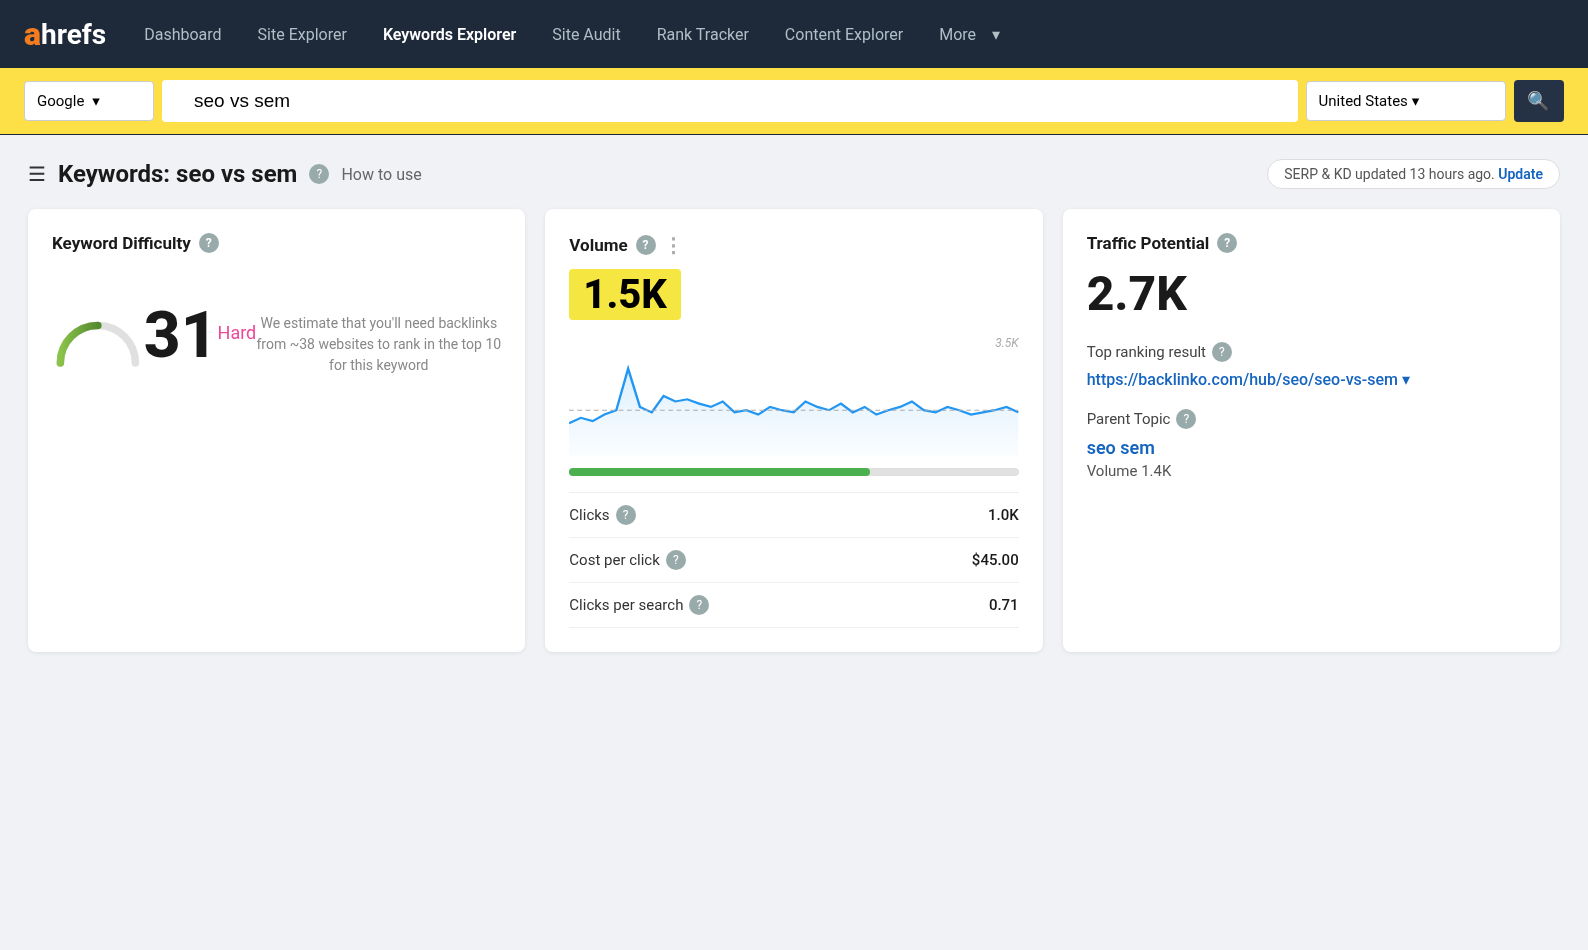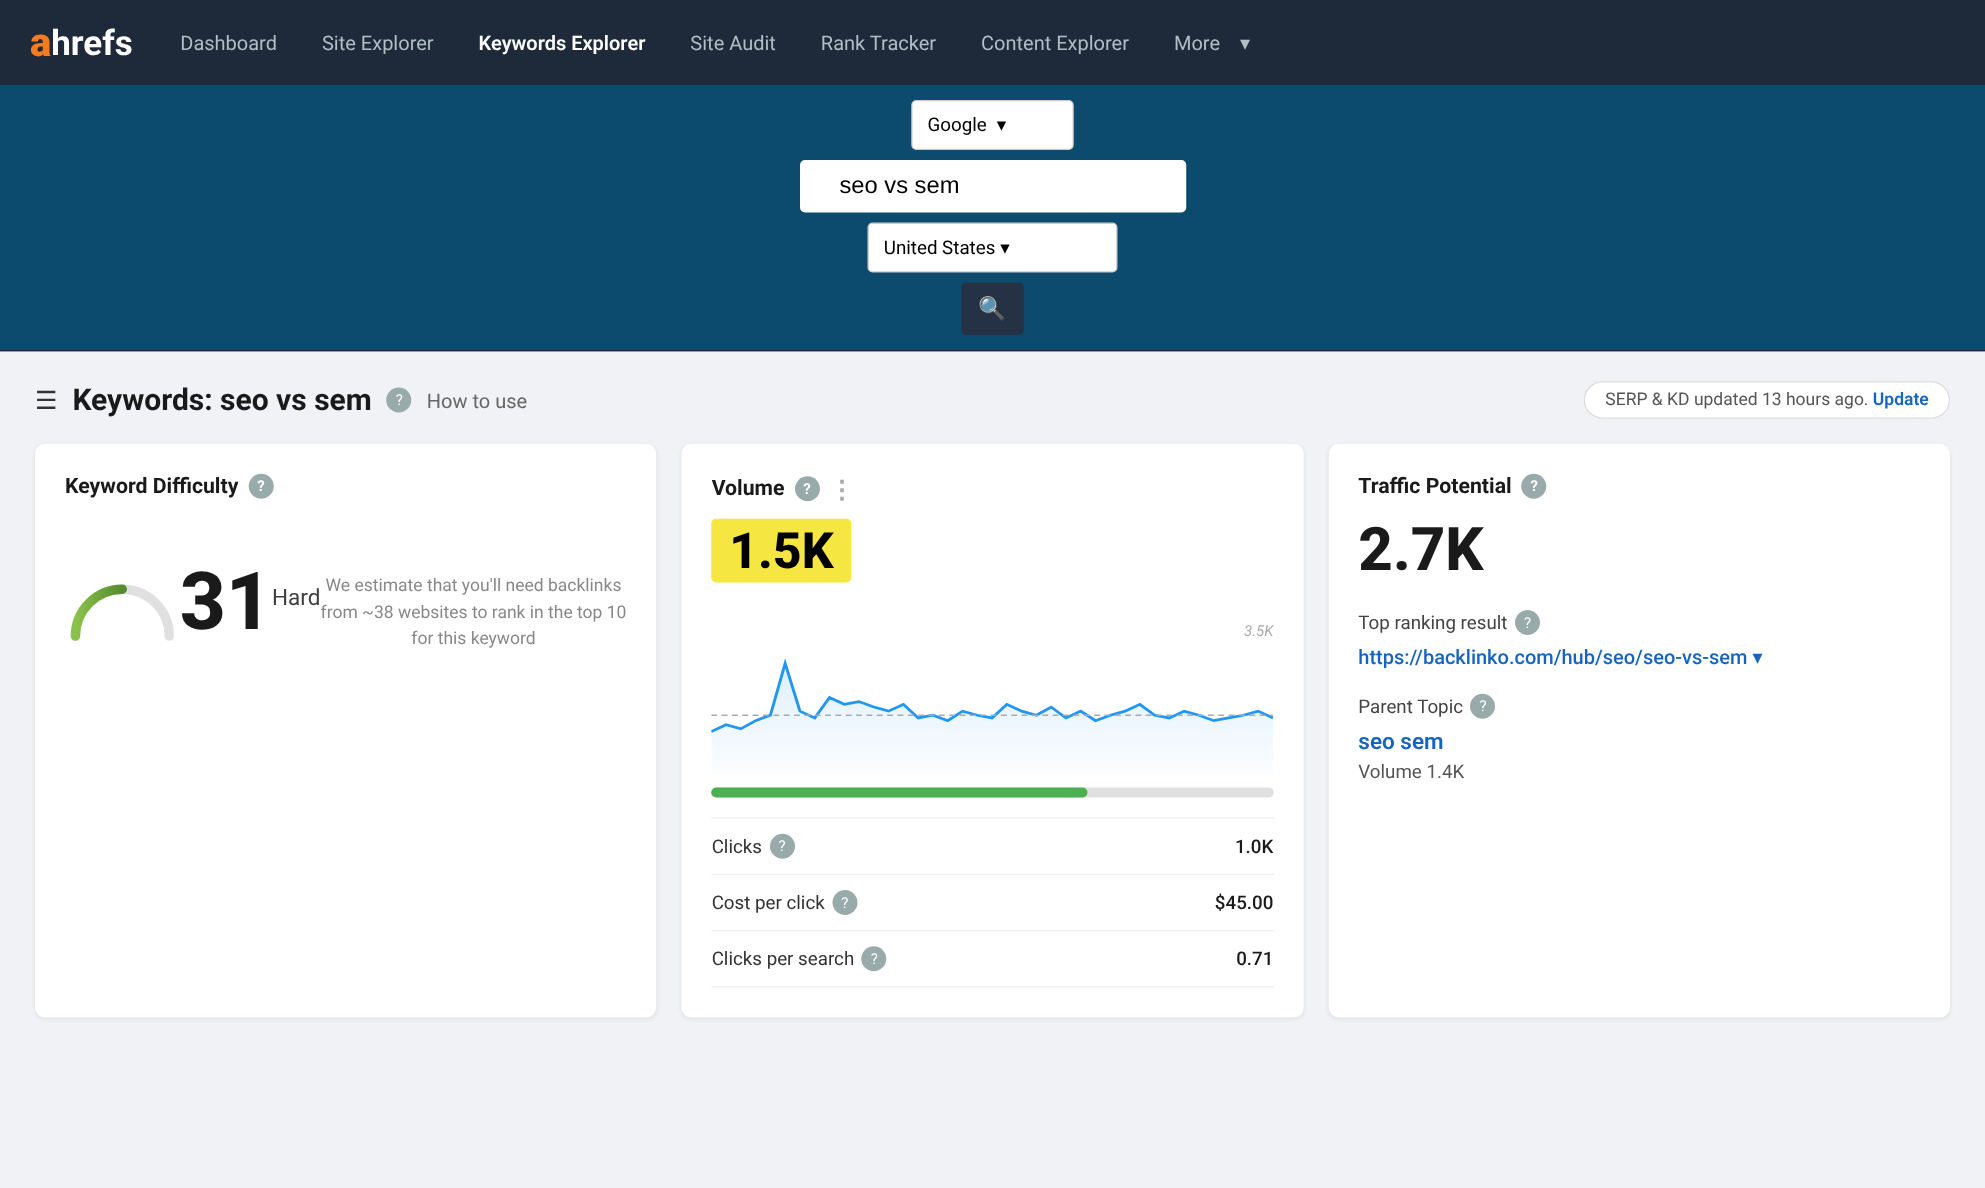--- a/index.html
+++ b/index.html
@@ -21,27 +21,26 @@
     .logo-hrefs { color: #fff; font-size: 28px; font-weight: 700; }
     .nav-link {
       color: #b0bec5; font-size: 16px; padding: 8px 14px; cursor: pointer; text-decoration: none; white-space: nowrap;
       border-radius: 4px;
     }
     .nav-link.active { color: #fff; font-weight: 600; }
     .nav-more { display: flex; align-items: center; gap: 16px; }
 
     
     .search-bar {
-      background: #0c4a6e;
+      background: #fde047;
       display: flex;
       align-items: center;
       padding: 12px 24px;
       gap: 8px;
       border-bottom: 1px solid #1a2535;
-      flex-direction: column;
     }
     .search-engine-select {
       background: #fff;
       border: 1px solid #ccc;
       border-radius: 4px;
       padding: 10px 12px;
       font-size: 15px;
       cursor: pointer;
       display: flex; align-items: center; gap: 8px;
       min-width: 130px;
@@ -115,31 +114,31 @@
     .card-title {
       font-size: 17px; font-weight: 700; color: #1a1a1a; display: flex; align-items: center; gap: 8px; margin-bottom: 12px;
     }
 
     
     .gauge-container {
       display: flex; flex-direction: row; align-items: center; padding: 10px 0 0;
     }
     .gauge-svg { width: 220px; height: 130px; }
     .gauge-number { font-size: 64px; font-weight: 800; color: #1a1a1a; text-align: center; margin-top: -10px; }
-    .gauge-label { font-size: 18px; color: #404040; text-align: center; margin-bottom: 16px; }
+    .gauge-label { font-size: 18px; color: #ec4899; text-align: center; margin-bottom: 16px; }
     .gauge-description { font-size: 14px; color: #888; text-align: center; line-height: 1.5; margin-top: 8px; }
 
     
     .volume-value {
       display: inline-block;
       background: #f5e642;
       font-size: 40px; font-weight: 800;
       padding: 2px 14px;
       border-radius: 4px;
-      margin-bottom: 32px;
+      margin-bottom: 16px;
     }
     .volume-chart { position: relative; height: 120px; margin-bottom: 12px; }
     .chart-label-top { position: absolute; right: 0; top: 0; font-size: 12px; color: #aaa; font-style: italic; }
     .chart-svg { width: 100%; height: 100%; }
     .progress-bar-wrap { height: 8px; background: #e0e0e0; border-radius: 4px; margin-bottom: 16px; }
     .progress-bar-fill { height: 8px; background: #4caf50; border-radius: 4px; width: 67%; }
     .metrics-row { border-top: 1px solid #eee; }
     .metric-item {
       display: flex; justify-content: space-between; align-items: center;
       padding: 12px 0; border-bottom: 1px solid #f0f0f0; font-size: 15px;

